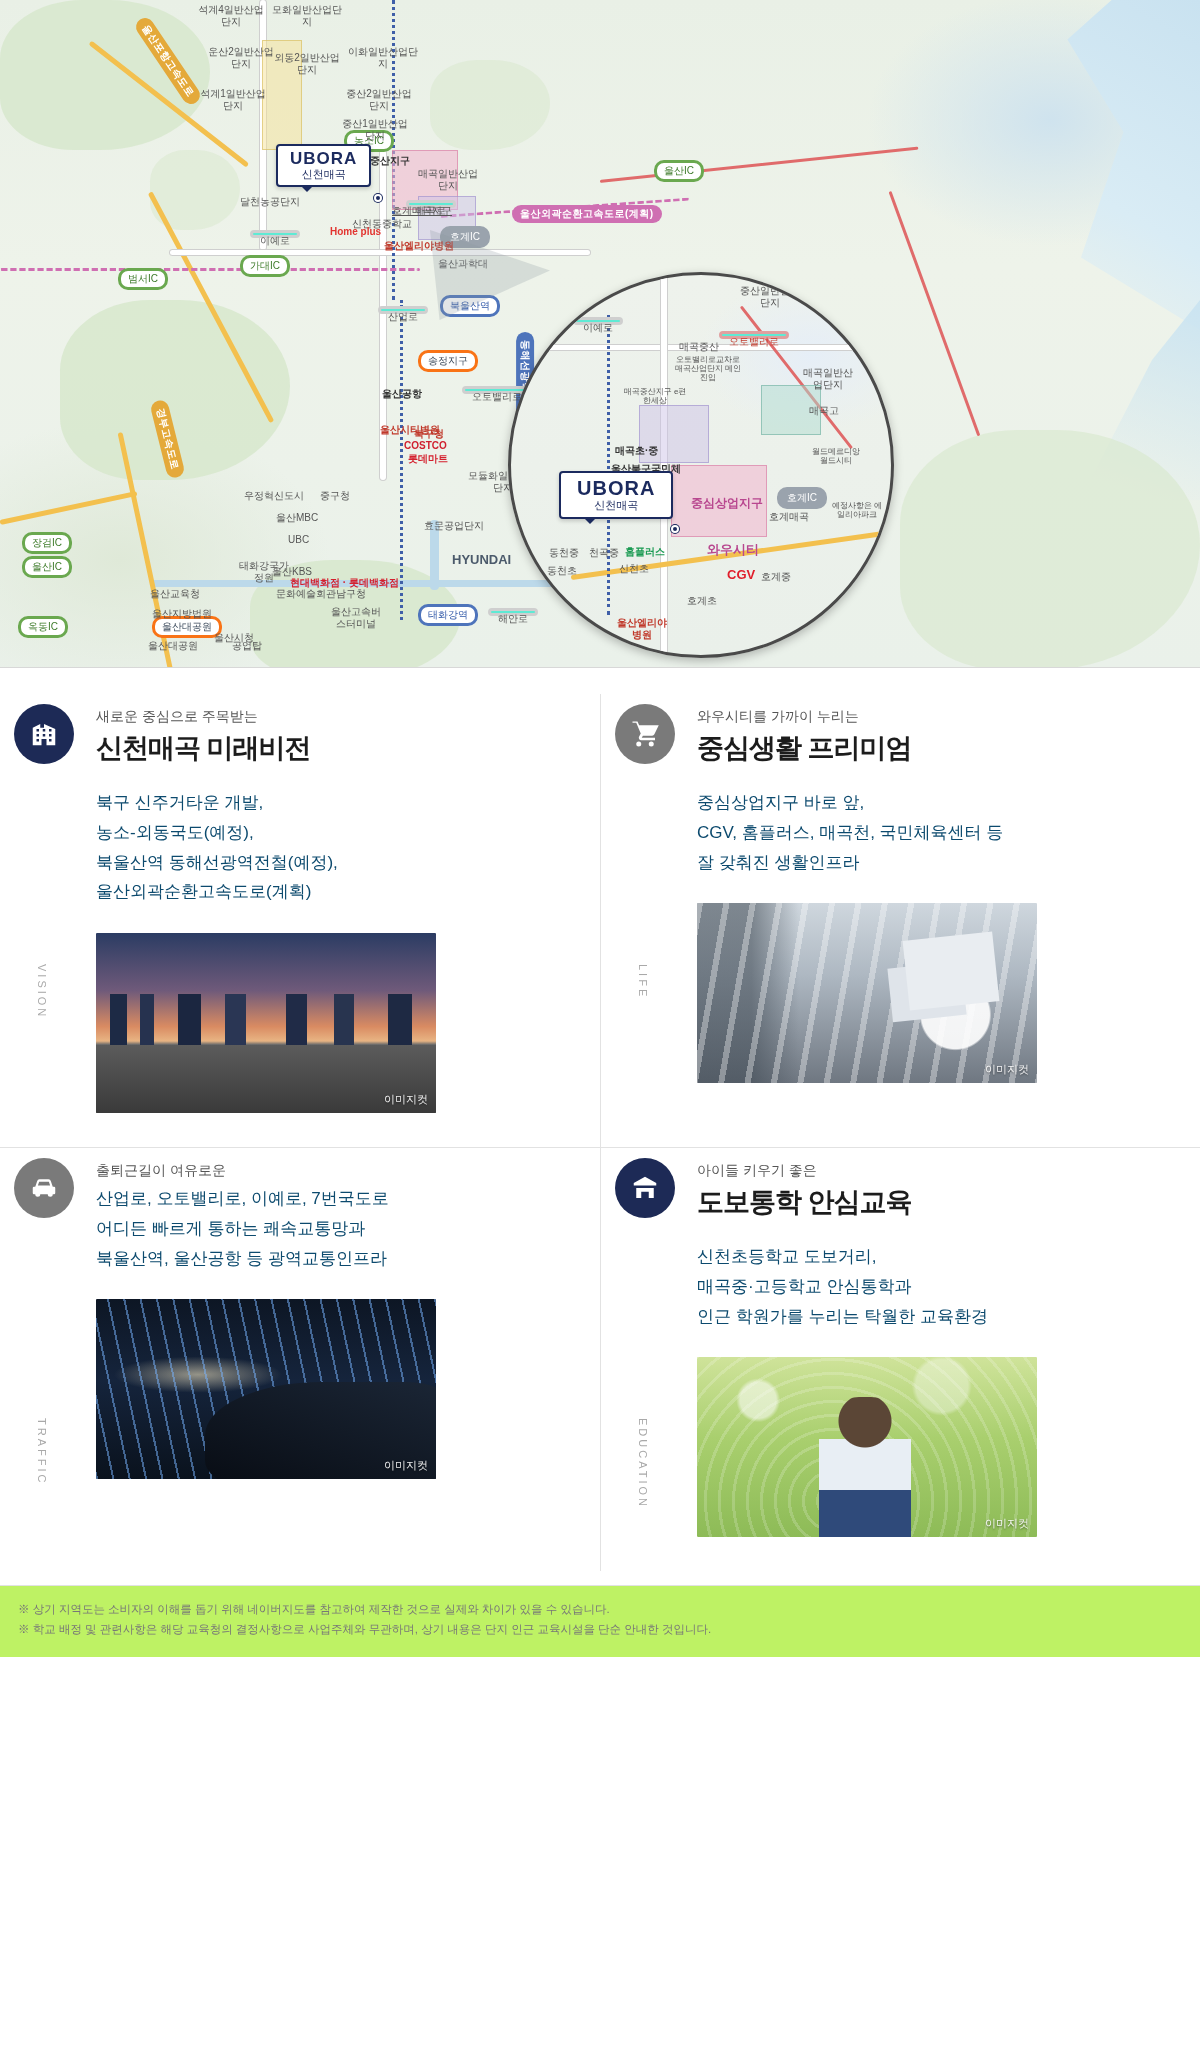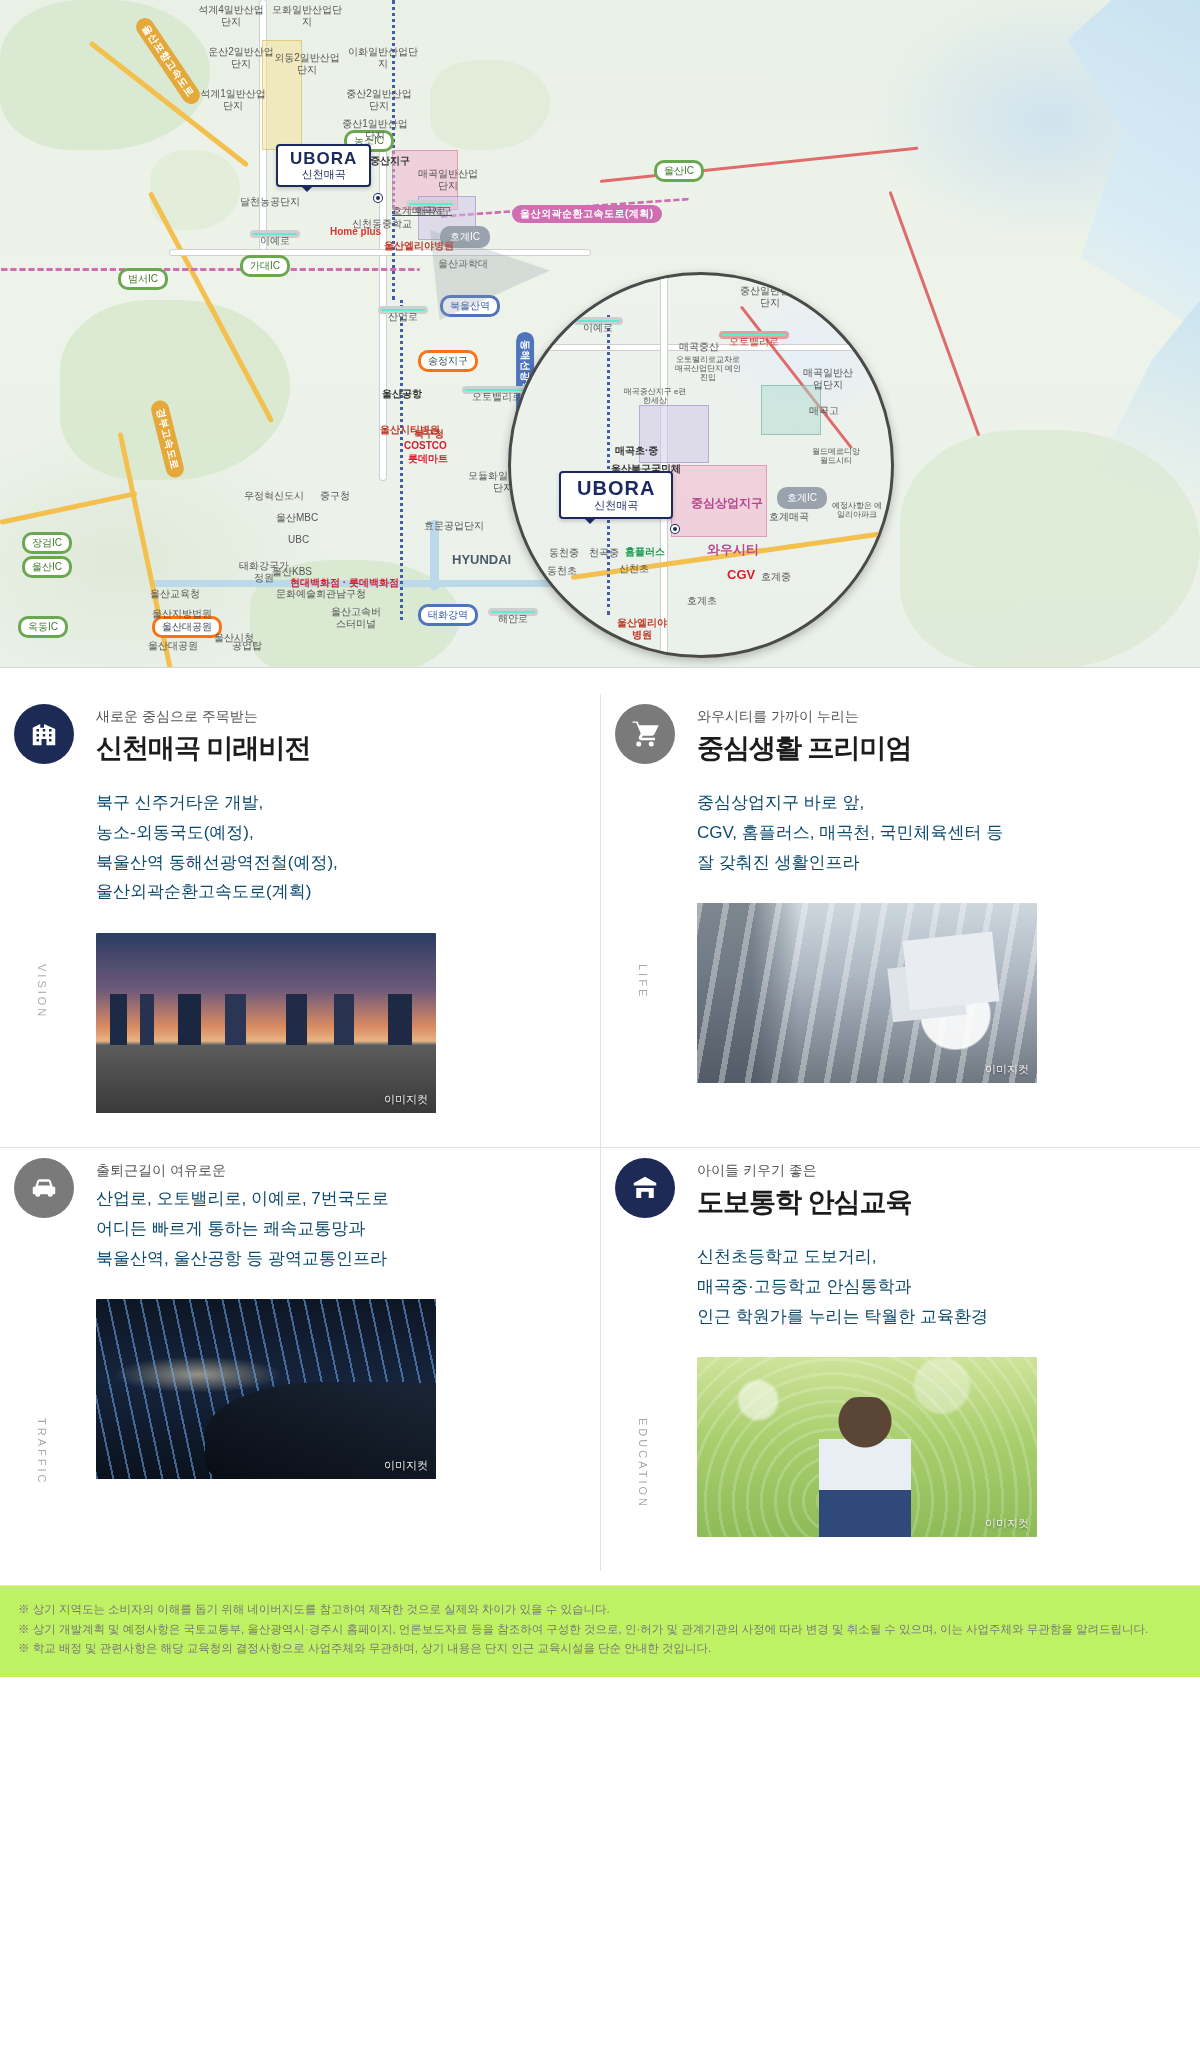--- a/index.html
+++ b/index.html
@@ -599,15 +599,14 @@
         <div class="ph-kid"></div>
         <span class="cap">이미지컷</span>
       </div>
     </div>
 
   </div>
 </div>
 
 <div class="notes">
   <div>※ 상기 지역도는 소비자의 이해를 돕기 위해 네이버지도를 참고하여 제작한 것으로 실제와 차이가 있을 수 있습니다.</div>
-  <div>※ 상기 개발계획 및 예정사항은 국토교통부, 울산광역시·경주시 홈페이지, 언론보도자료 등을 참조하여 구성한 것으로, 인·허가 및 관계기관의 사정에 따라 변경 및 취소될 수 있으며, 이는 사업주체와 무관함을 알려드립니다.</div>
   <div>※ 학교 배정 및 관련사항은 해당 교육청의 결정사항으로 사업주체와 무관하며, 상기 내용은 단지 인근 교육시설을 단순 안내한 것입니다.</div>
 </div>
 
 </body></html>

